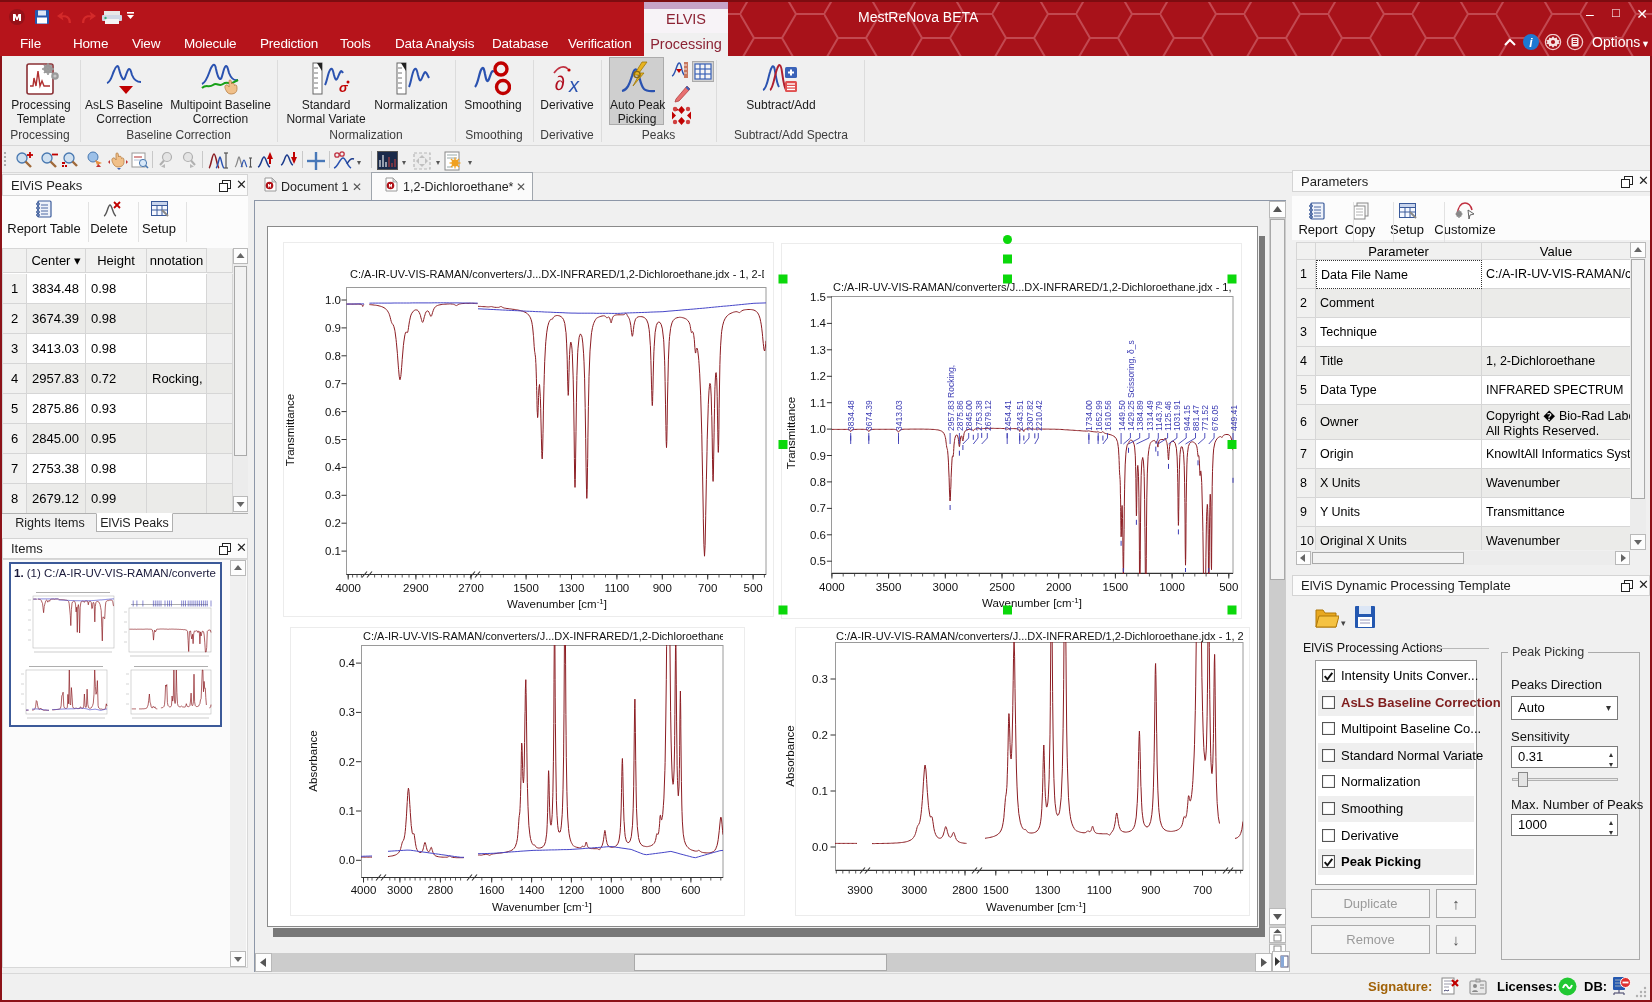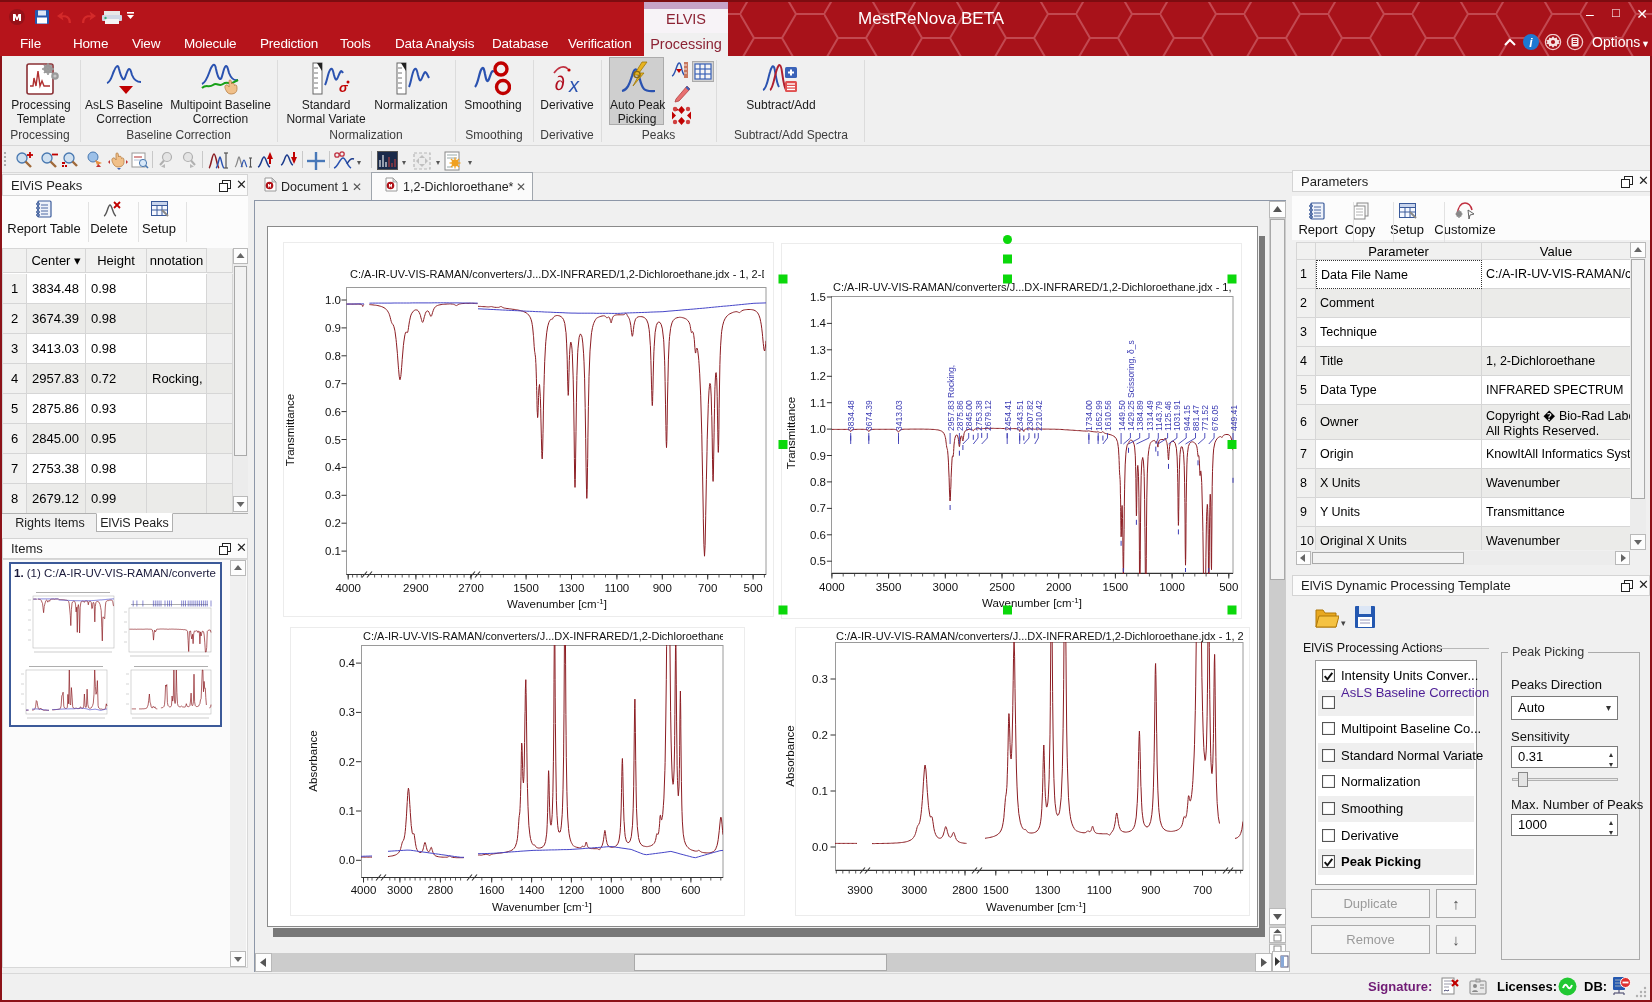--- a/index.html
+++ b/index.html
@@ -2,21 +2,21 @@
 <html><head><meta charset="utf-8"><style>
 *{margin:0;padding:0;box-sizing:border-box;}
 html,body{width:1652px;height:1002px;overflow:hidden;}
 body{font-family:"Liberation Sans",sans-serif;background:#f0f0f0;position:relative;}
 .abs{position:absolute;}
 #app{position:absolute;left:0;top:0;width:1652px;height:1002px;background:#f0f0f0;}
 
 #titlebar{left:0;top:0;width:1652px;height:56px;background:#b6141b;}
 #titletop{left:0;top:0;width:1652px;height:2px;background:#7c0c10;}
 .menuitem{position:absolute;top:34px;height:20px;color:#fff;font-size:13.5px;line-height:19px;white-space:nowrap;letter-spacing:-0.2px;}
-#apptitle{left:826px;top:9px;color:#fff;font-size:17px;padding-left:32px;}
+#apptitle{left:826px;top:9px;color:#fff;font-size:14px;padding-left:32px;}
 .winbtn{position:absolute;top:6px;color:#fff;font-size:14px;width:24px;text-align:center;}
 
 #elvistab{left:644px;top:2px;width:84px;height:54px;background:#f7f3f7;z-index:5;}
 #elvistop{left:0;top:0;width:84px;height:7px;background:#c7a3c7;}
 #elvislbl{left:0;top:9px;width:84px;text-align:center;color:#8c2334;font-size:14.5px;}
 #elvisproc{left:0;top:31px;width:84px;height:23px;background:#f0f0f0;text-align:center;color:#8c2334;font-size:14.5px;line-height:23px;border-bottom:1px solid #f0f0f0;}
 
 #ribbon{left:0;top:56px;width:1652px;height:90px;background:#f0f0f0;border-bottom:1px solid #d7d7d7;}
 .rgsep{position:absolute;top:4px;width:1px;height:82px;background:#dcdcdc;}
 .rlabel{position:absolute;font-size:12px;color:#1a1a1a;text-align:center;line-height:13.5px;white-space:nowrap;}
@@ -1349,21 +1349,21 @@
   <div class="abs" style="left:2px;top:2px;width:156px;height:26px;background:#fff;"></div>
       <svg class="abs" style="left:6px;top:8px" width="13" height="13" viewBox="0 0 12 12">
         <rect x="0.5" y="0.5" width="11" height="11" fill="#fff" stroke="#555"></rect>
         <path d="M2.5,6.5 l2.5,3 l4.5,-6" fill="none" stroke="#111" stroke-width="1.8"></path>
       </svg>
       <div class="abs" style="left:25px;top:7px;font-size:13px;font-weight:normal;color:#000;white-space:nowrap;">Intensity Units Conver...</div>
       <div class="abs" style="left:2px;top:29px;width:156px;height:26px;background:#efefef;"></div>
       <svg class="abs" style="left:6px;top:35px" width="13" height="13" viewBox="0 0 12 12">
         <rect x="0.5" y="0.5" width="11" height="11" fill="#fff" stroke="#555"></rect>
       </svg>
-      <div class="abs" style="left:25px;top:24px;font-size:13px;font-weight:normal;color:#4c1d95;white-space:nowrap;">AsLS Baseline Correction</div>
+      <div class="abs" style="left:25px;top:34px;font-size:13px;font-weight:bold;color:#7f1d1d;white-space:nowrap;">AsLS Baseline Correction</div>
       <div class="abs" style="left:2px;top:55px;width:156px;height:26px;background:#fff;"></div>
       <svg class="abs" style="left:6px;top:61px" width="13" height="13" viewBox="0 0 12 12">
         <rect x="0.5" y="0.5" width="11" height="11" fill="#fff" stroke="#555"></rect>
       </svg>
       <div class="abs" style="left:25px;top:60px;font-size:13px;font-weight:normal;color:#000;white-space:nowrap;">Multipoint Baseline Co...</div>
       <div class="abs" style="left:2px;top:82px;width:156px;height:26px;background:#efefef;"></div>
       <svg class="abs" style="left:6px;top:88px" width="13" height="13" viewBox="0 0 12 12">
         <rect x="0.5" y="0.5" width="11" height="11" fill="#fff" stroke="#555"></rect>
       </svg>
       <div class="abs" style="left:25px;top:87px;font-size:13px;font-weight:normal;color:#000;white-space:nowrap;">Standard Normal Variate</div>
@@ -1399,21 +1399,21 @@
 <div class="rl" style="left:1511px;top:677px;">Peaks Direction</div>
 <div class="spin" style="left:1511px;top:696px;width:107px;height:24px;line-height:22px;"><span style="margin-left:6px;">Auto</span><span style="position:absolute;right:6px;top:0px;font-size:10px;color:#333;">▾</span></div>
 <div class="rl" style="left:1511px;top:729px;">Sensitivity</div>
 <div class="spin" style="left:1511px;top:746px;width:107px;height:22px;line-height:20px;"><span style="margin-left:6px;">0.31</span><span style="position:absolute;right:4px;top:-2px;font-size:8px;color:#333;">▴</span><span style="position:absolute;right:4px;top:8px;font-size:8px;color:#333;">▾</span></div>
 <div class="abs" style="left:1512px;top:778px;width:106px;height:3px;background:#e8e8e8;border:1px solid #b0b0b0;"></div>
 <div class="abs" style="left:1518px;top:772px;width:10px;height:15px;background:#e4e4e4;border:1px solid #888;"></div>
 <div class="rl" style="left:1511px;top:797px;">Max. Number of Peaks</div>
 <div class="spin" style="left:1511px;top:814px;width:107px;height:22px;line-height:20px;"><span style="margin-left:6px;">1000</span><span style="position:absolute;right:4px;top:-2px;font-size:8px;color:#333;">▴</span><span style="position:absolute;right:4px;top:8px;font-size:8px;color:#333;">▾</span></div>
 
 <div class="abs" style="left:0;top:973px;width:1652px;height:27px;background:#f0f0f0;border-top:1px solid #d8d8d8;">
-  <div class="abs" style="left:1368px;top:5px;font-size:13px;font-weight:bold;color:#701a75;">Signature:</div>
+  <div class="abs" style="left:1368px;top:5px;font-size:13px;font-weight:bold;color:#a16207;">Signature:</div>
   <svg class="abs" style="left:1441px;top:3px" width="19" height="19" viewBox="0 0 19 19">
         <rect x="1" y="1" width="12" height="16" fill="#fff" stroke="#888"></rect>
         <g stroke="#99a" stroke-width="1">
           <line x1="3" y1="4" x2="11" y2="4"></line>
           <line x1="3" y1="7" x2="11" y2="7"></line>
           <line x1="3" y1="10" x2="8" y2="10"></line>
         </g>
         <path d="M3,14 c2,-2 3,1 5,-1" stroke="#336" fill="none"></path>
         <g stroke="#c00000" stroke-width="2.2">
           <line x1="11" y1="3" x2="17" y2="9"></line>

